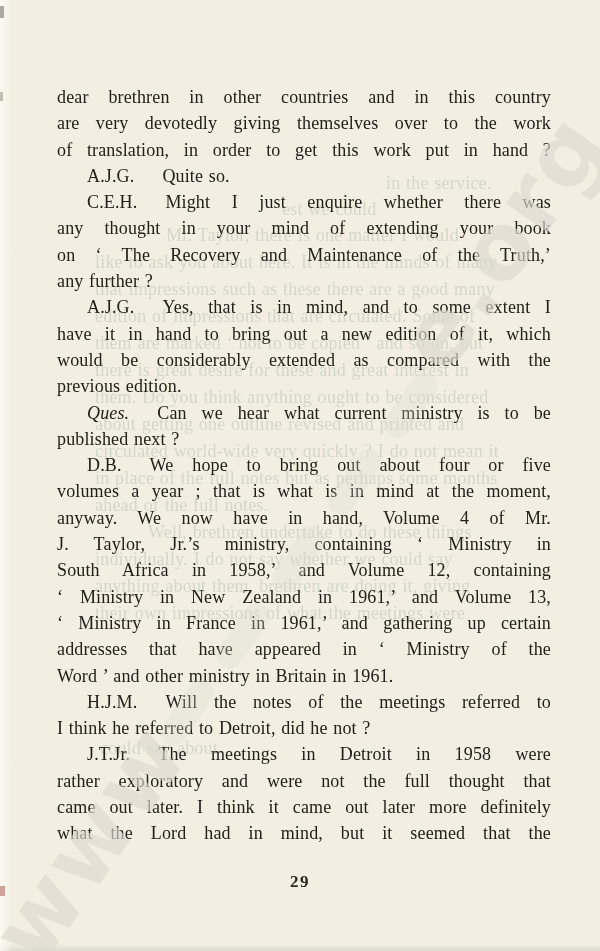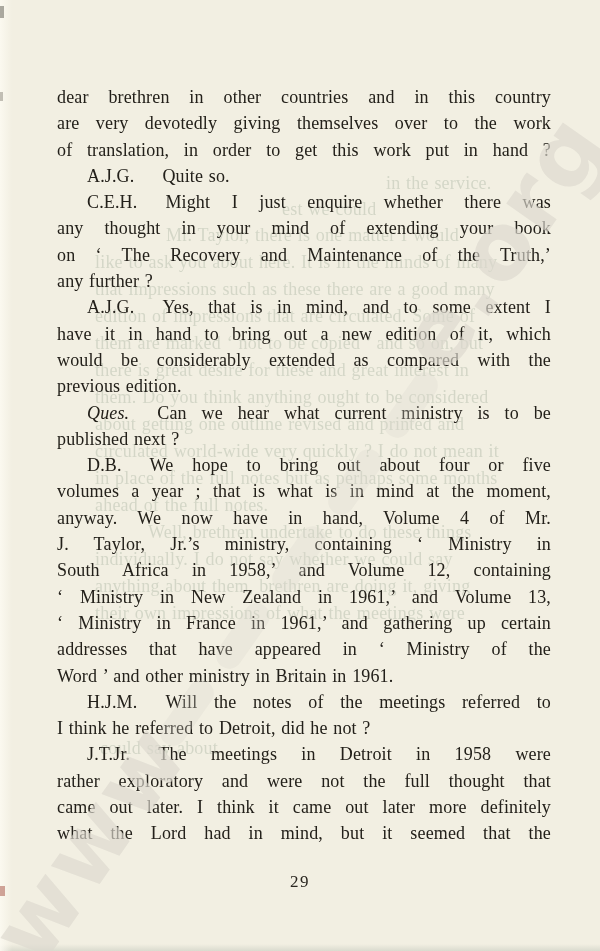--- a/index.html
+++ b/index.html
@@ -22,21 +22,21 @@
     color:#23201a;font-size:18px;line-height:26.3px;
     letter-spacing:0.15px;word-spacing:1px;z-index:2;
   }
   .line{text-align:justify;text-align-last:justify;}
   .line.endline{text-align:left;text-align-last:left;}
   .para.indent .line:first-child{text-indent:30px;}
   .speaker{margin-right:28px;}
   .speaker.it{font-style:italic;}
   .page-number{
     position:absolute;top:872px;left:0;width:600px;text-align:center;
-    font-size:17px;color:#2a2620;letter-spacing:1.5px;z-index:2;
+    font-size:17px;color:#2a2620;letter-spacing:1.5px;z-index:2;font-weight:bold;
   }
   
   .ghost-layer{position:absolute;inset:0;z-index:1;margin-left:38px;}
   .ghost{
     position:absolute;font-size:18px;line-height:26px;white-space:nowrap;
     color:#a4b09d;opacity:0.38;filter:blur(0.5px);
     letter-spacing:0.2px;word-spacing:1px;
   }
   
   .wm-layer{position:absolute;inset:0;z-index:5;pointer-events:none;}

